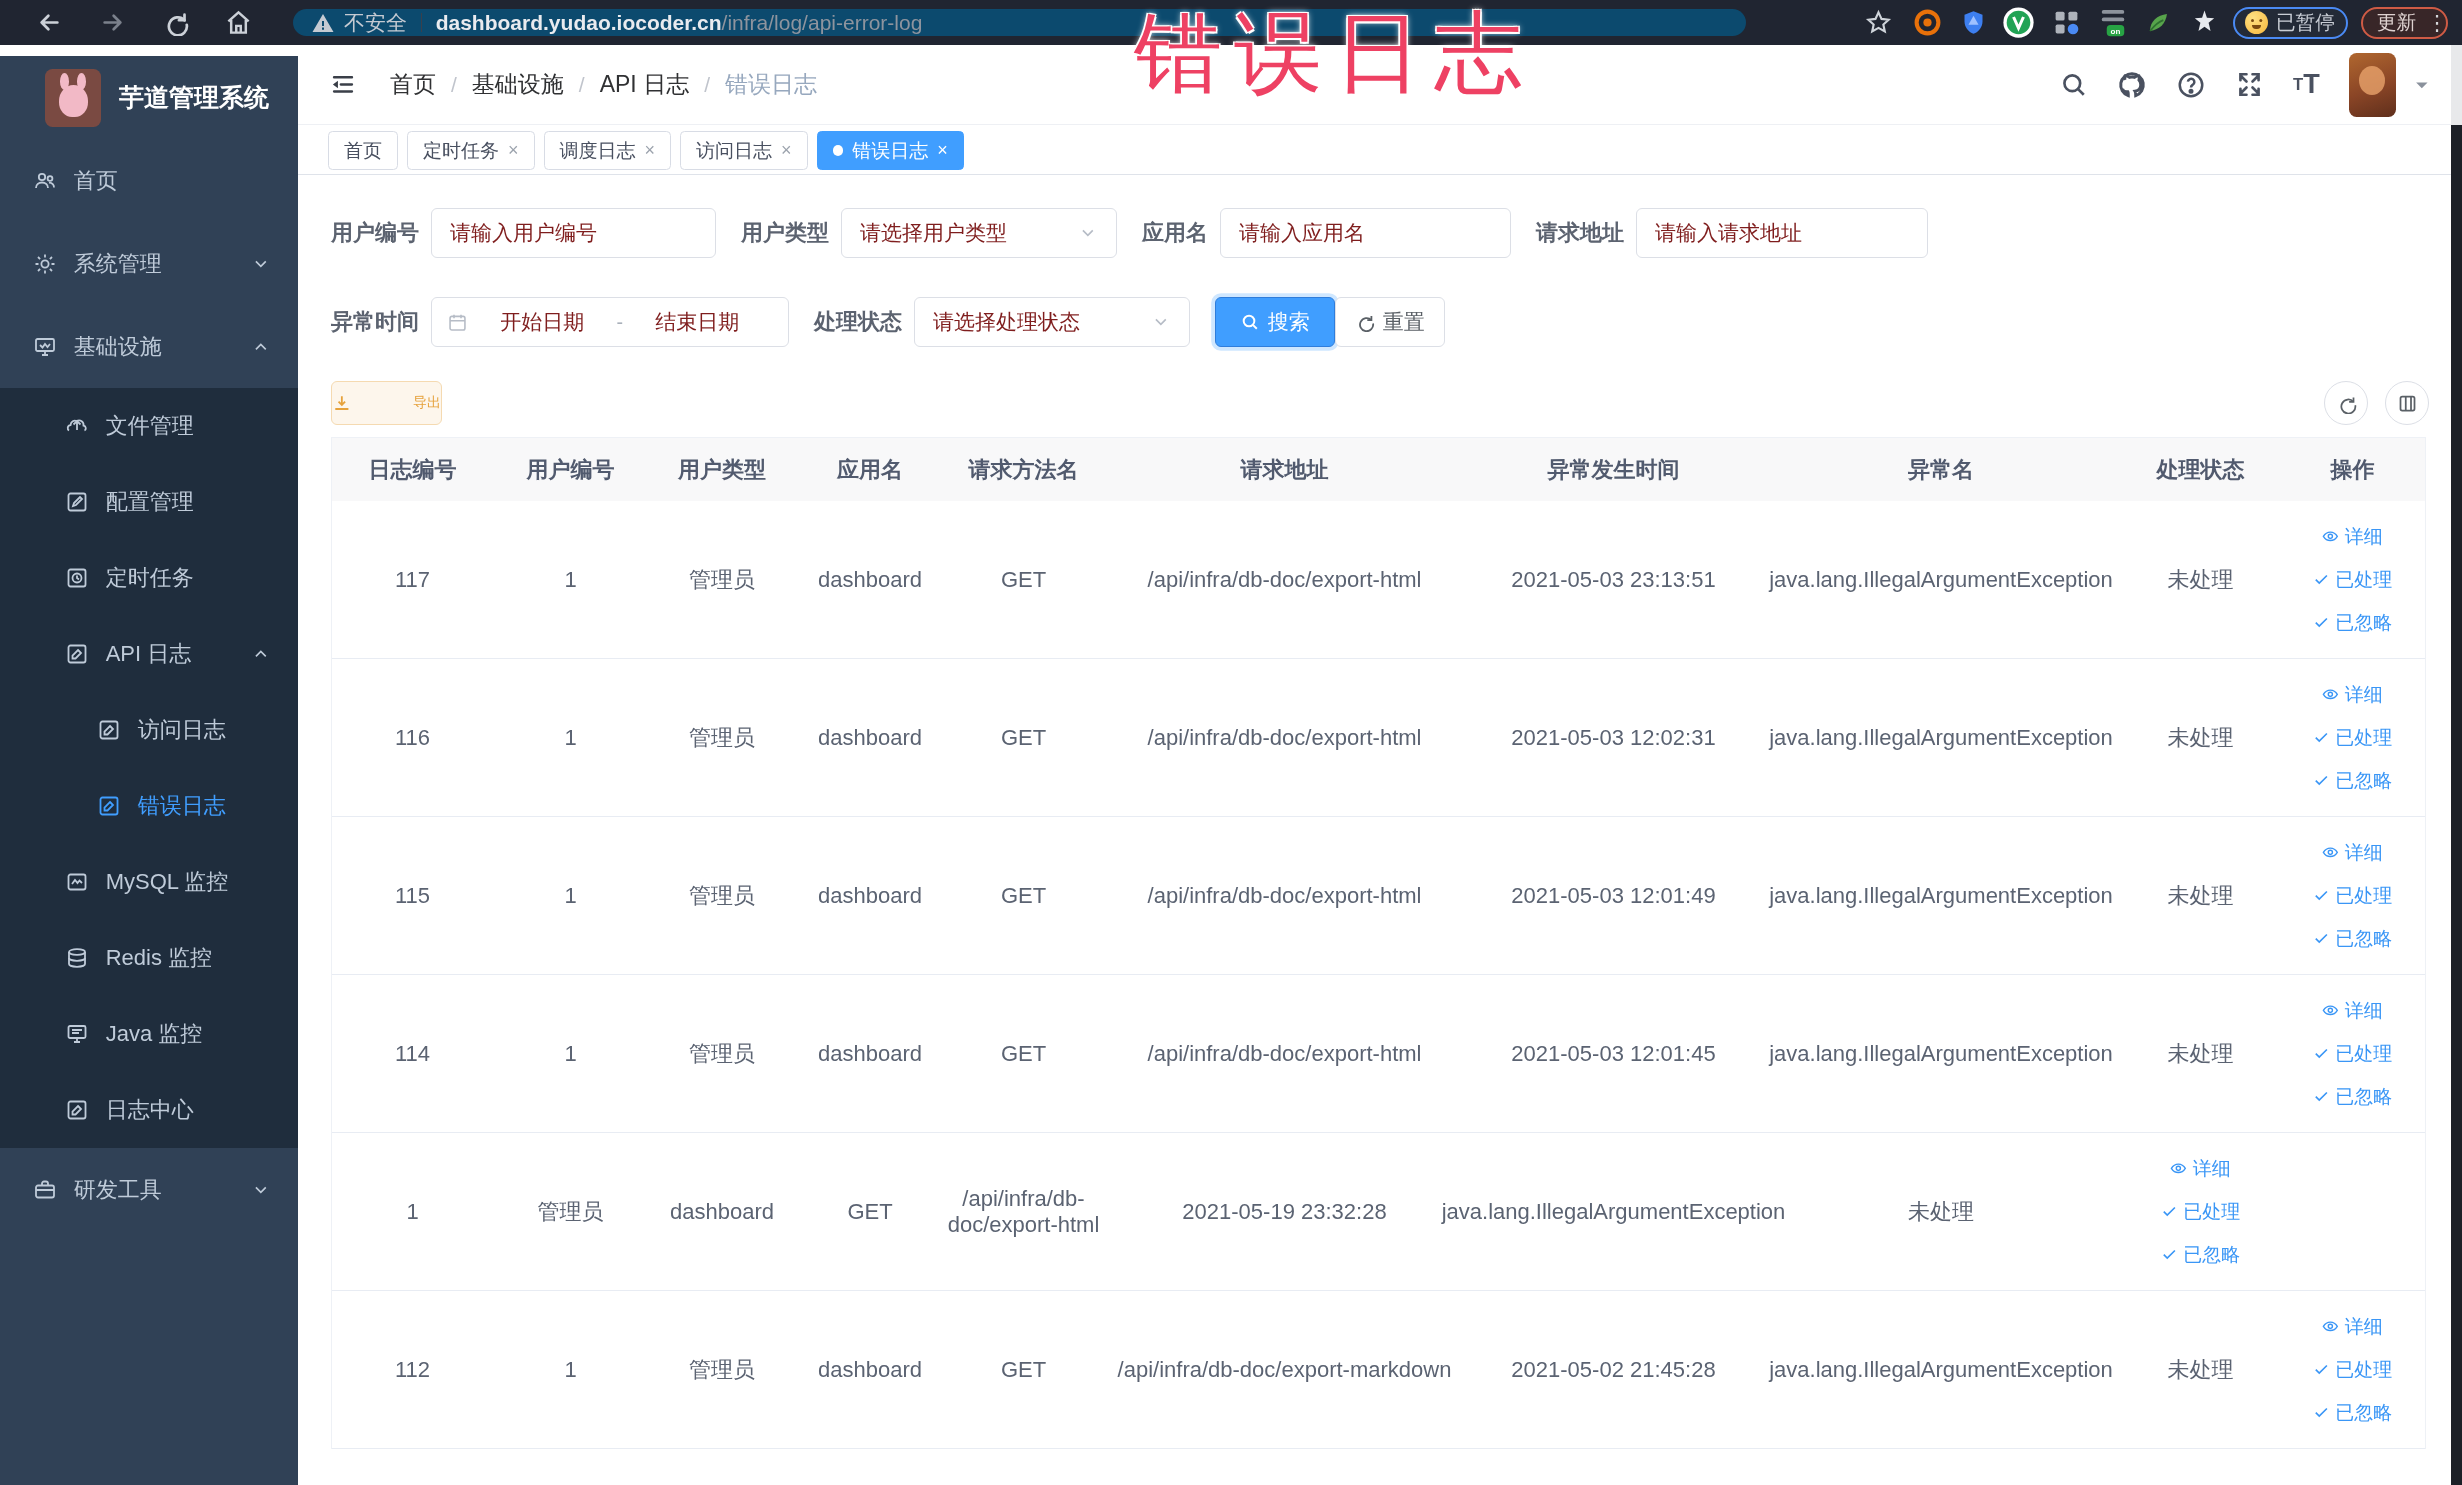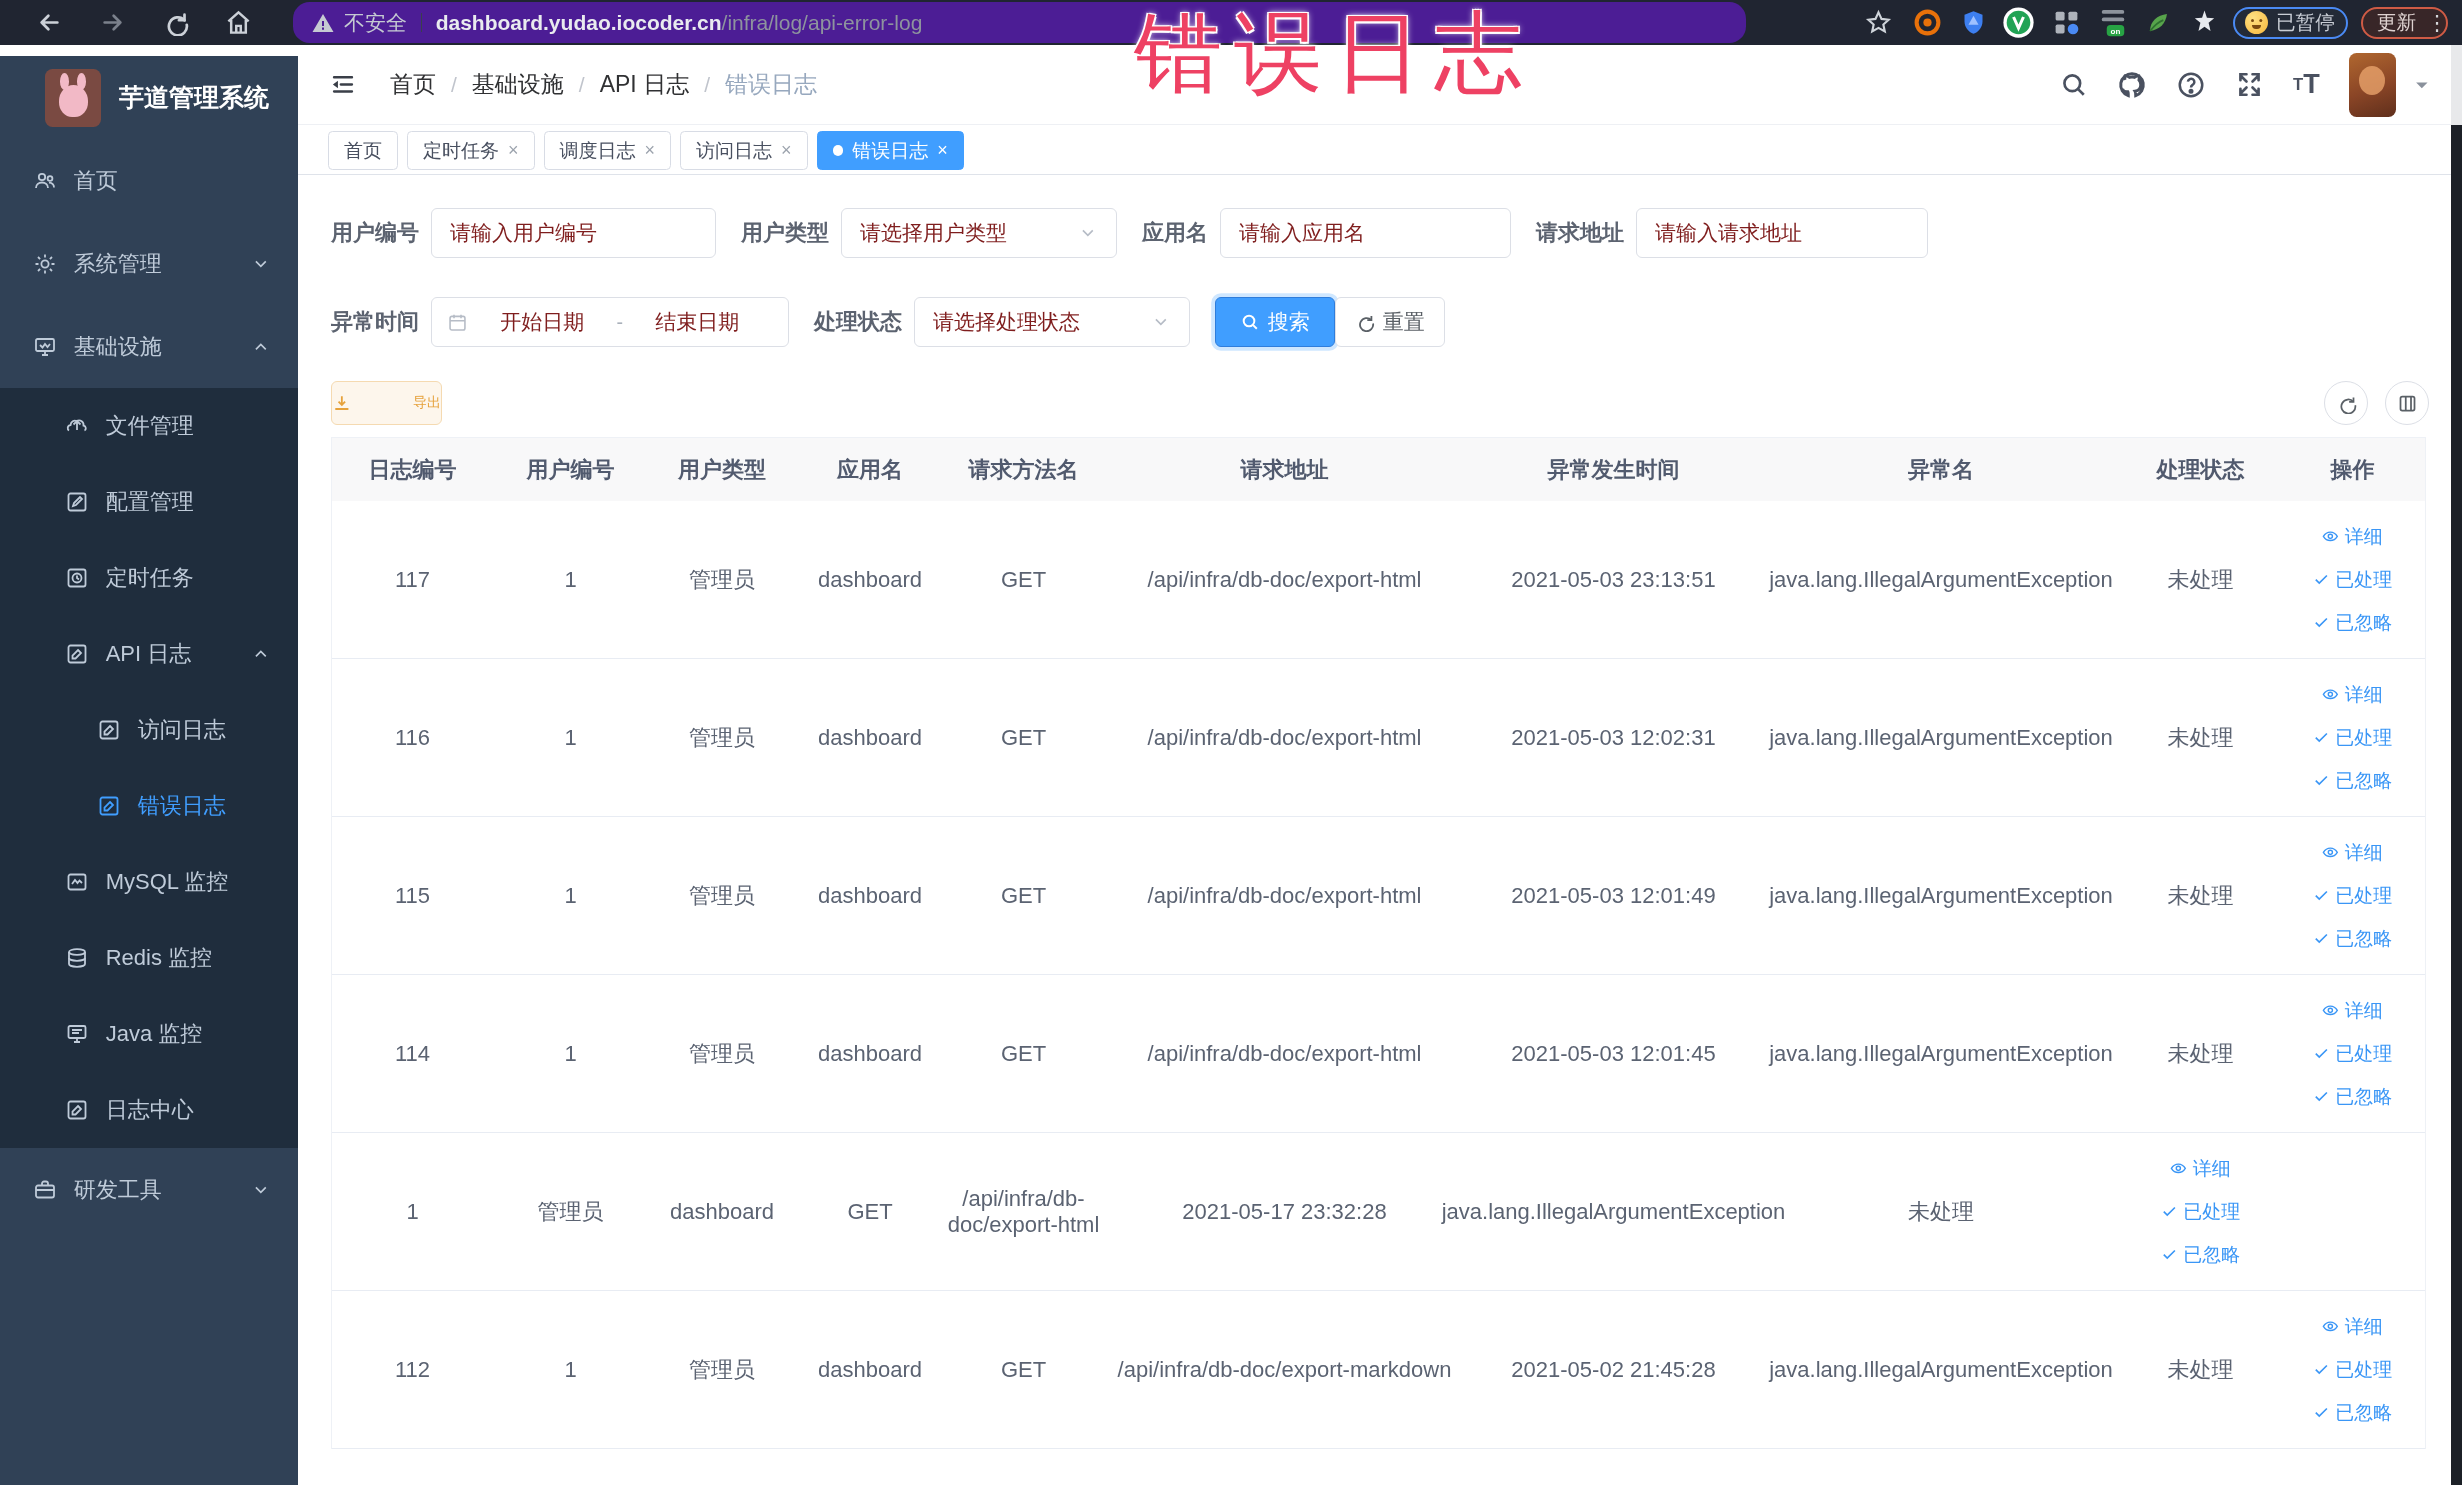--- a/index.html
+++ b/index.html
@@ -3,21 +3,21 @@
 <meta charset="utf-8">
 <style>
 *{box-sizing:border-box;margin:0;padding:0}
 html,body{width:2462px;height:1486px;overflow:hidden;background:#fff;font-family:"Liberation Sans","DejaVu Sans",sans-serif}
 svg{display:block}
 a{text-decoration:none}
 
 .bbar{position:absolute;top:0;left:0;width:2462px;height:45px;background:#202531;display:flex;align-items:center;z-index:40}
 .navic{margin-left:36px;color:#ccd1d8;flex:none}
 .navic.dim{color:#7b818c}
-.urlpill{margin-left:41px;width:1453px;height:41px;border-radius:16.7px;background:#4c1d95;display:flex;align-items:center;padding:8px 18px;flex:none}
+.urlpill{margin-left:41px;width:1453px;height:27px;border-radius:16.7px;background:#0c4a6e;display:flex;align-items:center;padding:8px 18px;flex:none}
 .sec-label{font-size:21px;color:#c5cad2;margin-left:9px}
 .url-sep{width:1.5px;height:19.7px;background:#3a404c;margin:0 13.6px;flex:none}
 .url-host{font-size:21px;color:#e9ebef;font-weight:700}
 .url-path{font-size:21px;color:#8e949e}
 .extbar{display:flex;align-items:center;margin-left:auto;margin-right:13.6px}
 .extbar>*{flex:none}
 .pill{height:32px;border-radius:16px;display:flex;align-items:center;padding:0 10.6px;margin-left:13.6px}
 .pill.paused{border:2.3px solid #4a8af4;background:#232a37}
 .pill.update{border:2.3px solid #cf5b45;background:#382628}
 .pill .ptxt{font-size:19.7px;color:#c9ced6;margin-left:7.6px}
@@ -613,21 +613,21 @@
             </a>
         </div>
       </div>
 
       <div class="gr tr">
         <div class="td">1</div>
         <div class="td">管理员</div>
         <div class="td">dashboard</div>
         <div class="td">GET</div>
         <div class="td">/api/infra/db-doc/export-html</div>
-        <div class="td">2021-05-17 23:32:28</div>
+        <div class="td">2021-05-19 23:32:28</div>
         <div class="td">java.lang.IllegalArgumentException</div>
         <div class="td">未处理</div>
         <div class="td ops">
           <a class="op">
               <svg width="16.7" height="16.7" viewBox="0 0 24 24" fill="none" stroke="currentColor" stroke-width="2">
                 <path d="M2 12s3.6-6 10-6 10 6 10 6-3.6 6-10 6S2 12 2 12z"></path>
                 <circle cx="12" cy="12" r="3"></circle>
               </svg>
               <span>详细</span>
             </a>

